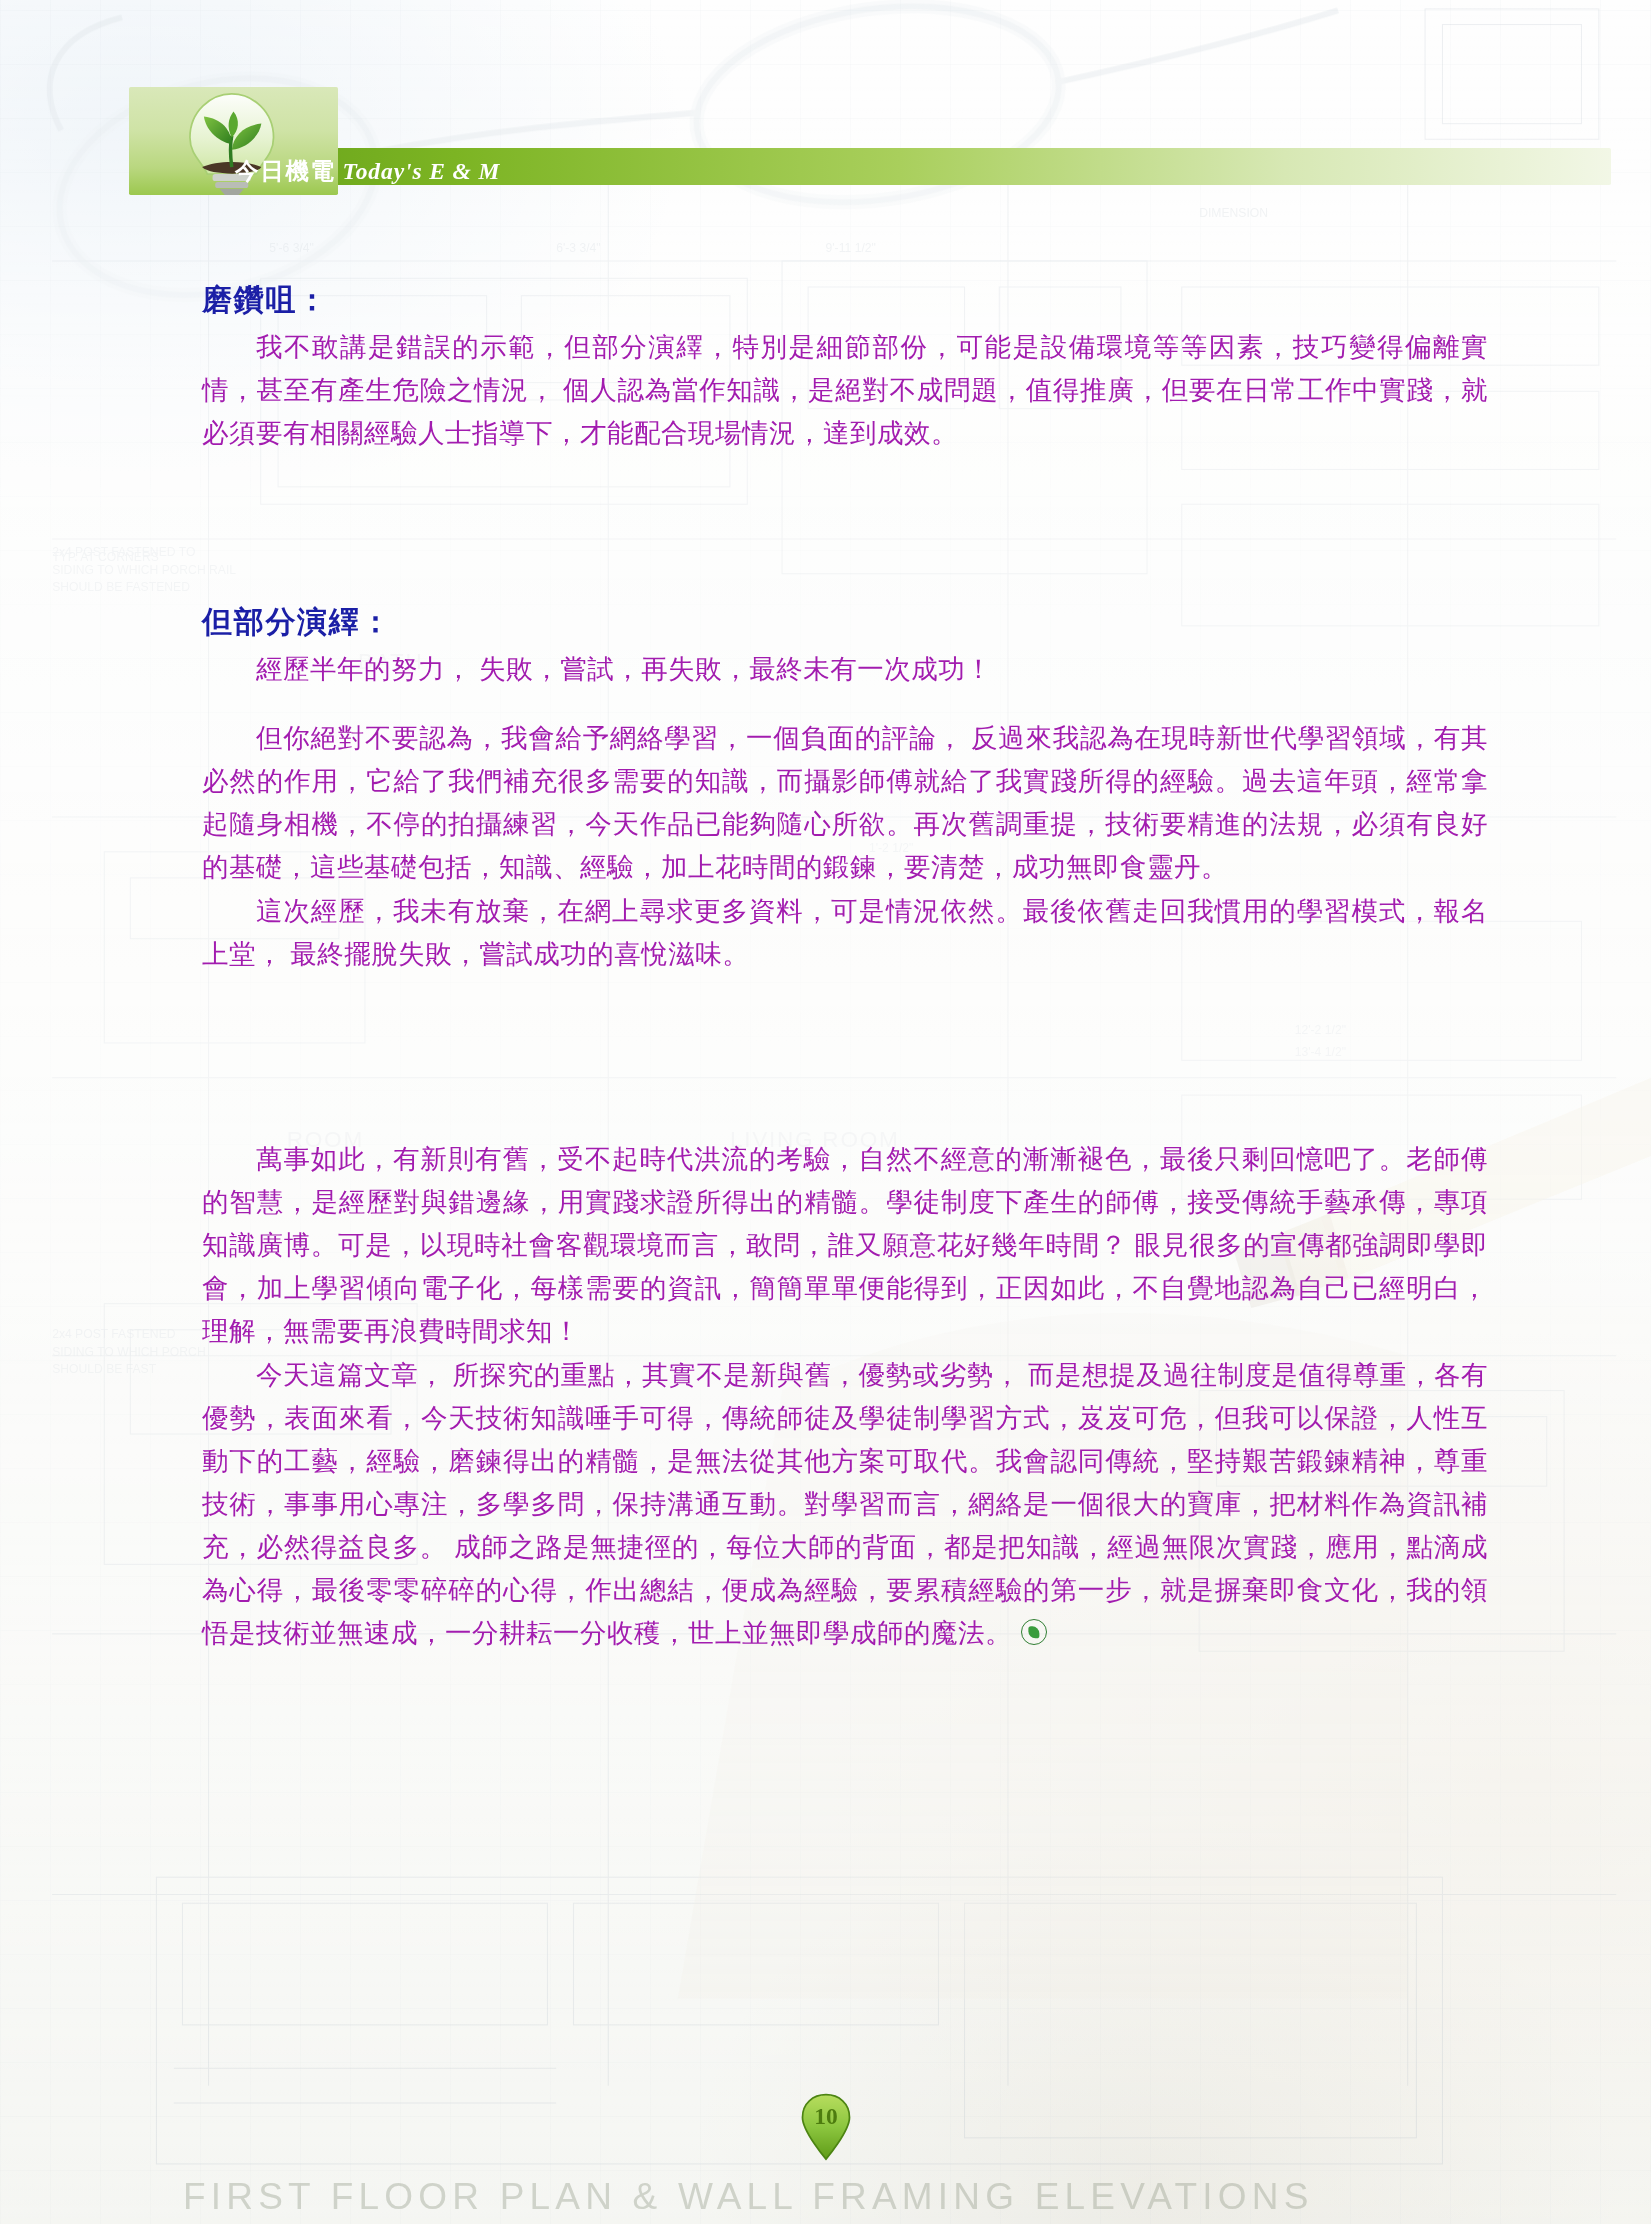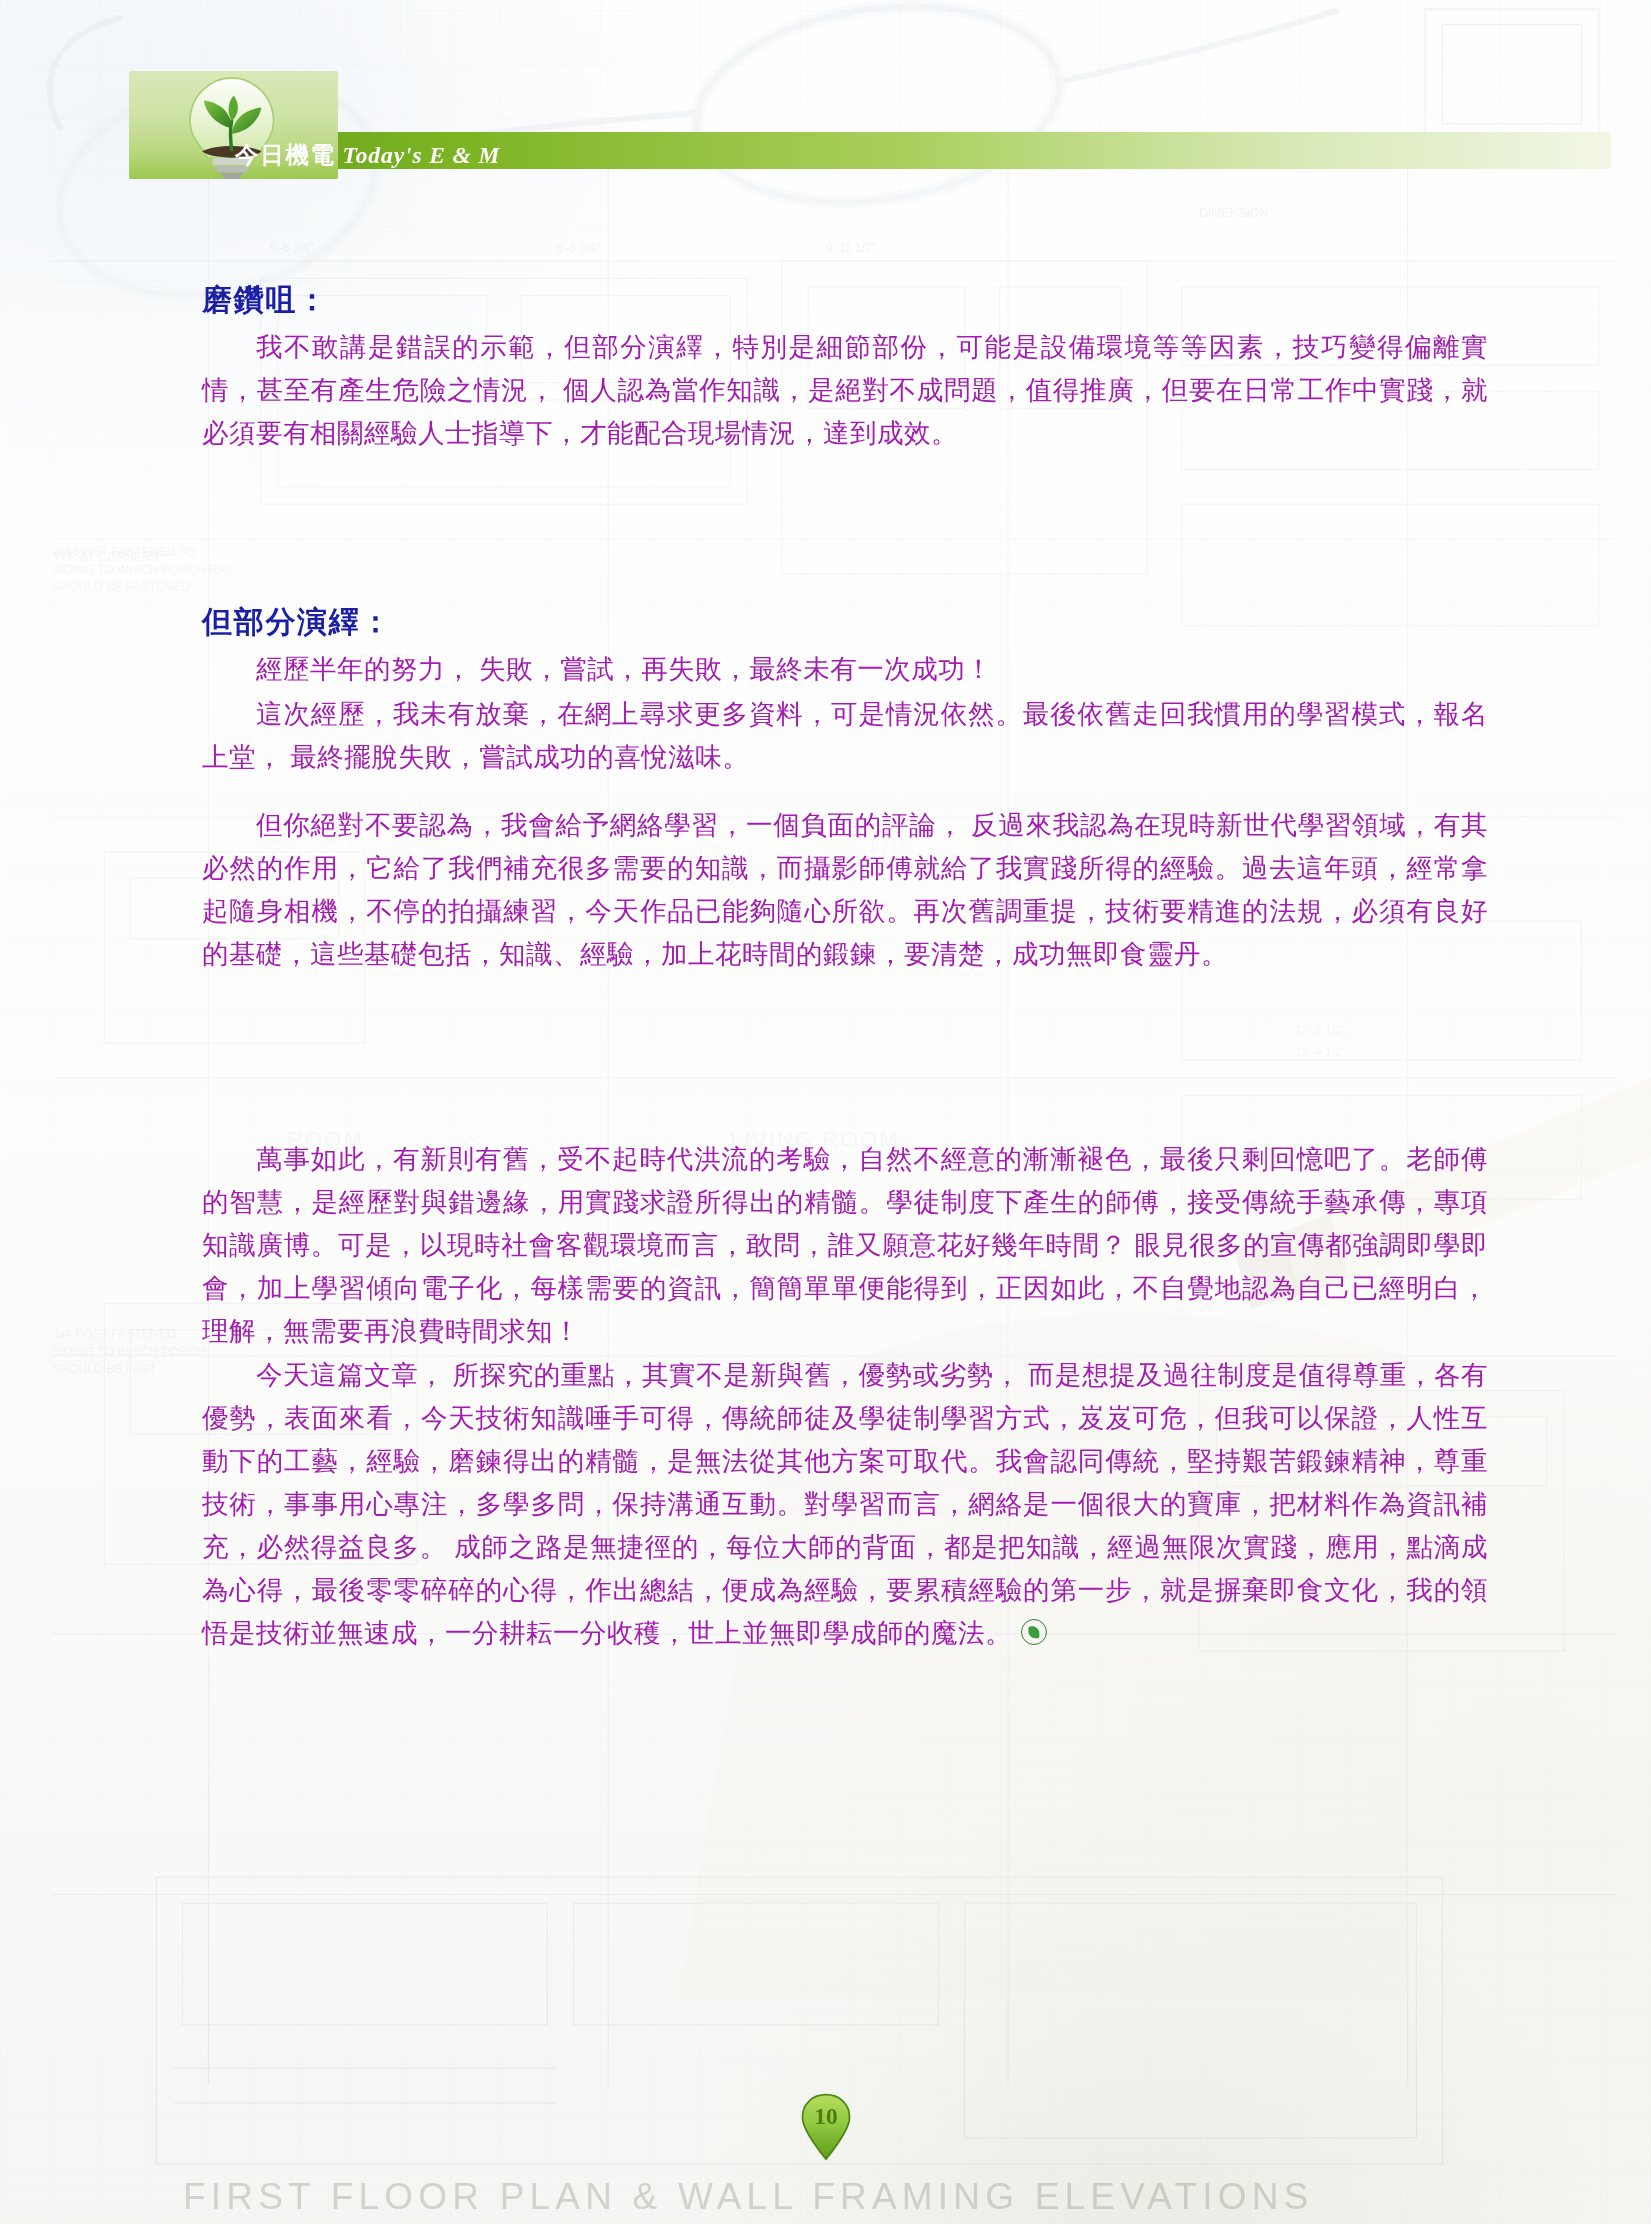--- a/index.html
+++ b/index.html
@@ -85,21 +85,21 @@
     top: 0;
     left: 0;
     width: 1651px;
     height: 608px;
     opacity: 0.55;
   }
 
   
   .header {
     position: absolute;
-    top: 71px;
+    top: 87px;
     left: 0;
     width: 1475px;
     height: 109px;
   }
   .header-bar {
     position: absolute;
     left: 129px;
     top: 61px;
     width: 1482px;
     height: 37px;
@@ -369,22 +369,22 @@
   <div class="content">
 
     <div class="section" style="top:280px;">
       <h2 class="heading">磨鑽咀：</h2>
       <p class="para indent">我不敢講是錯誤的示範，但部分演繹，特別是細節部份，可能是設備環境等等因素，技巧變得偏離實情，甚至有產生危險之情況， 個人認為當作知識，是絕對不成問題，值得推廣，但要在日常工作中實踐，就必須要有相關經驗人士指導下，才能配合現場情況，達到成效。</p>
     </div>
 
     <div class="section" style="top:602px;">
       <h2 class="heading">但部分演繹：</h2>
       <p class="para indent">經歷半年的努力， 失敗，嘗試，再失敗，最終未有一次成功！</p>
+      <p class="para indent gap">但你絕對不要認為，我會給予網絡學習，一個負面的評論， 反過來我認為在現時新世代學習領域，有其必然的作用，它給了我們補充很多需要的知識，而攝影師傅就給了我實踐所得的經驗。過去這年頭，經常拿起隨身相機，不停的拍攝練習，今天作品已能夠隨心所欲。再次舊調重提，技術要精進的法規，必須有良好的基礎，這些基礎包括，知識、經驗，加上花時間的鍛鍊，要清楚，成功無即食靈丹。</p>
       <p class="para indent">這次經歷，我未有放棄，在網上尋求更多資料，可是情況依然。最後依舊走回我慣用的學習模式，報名上堂， 最終擺脫失敗，嘗試成功的喜悅滋味。</p>
-      <p class="para indent gap">但你絕對不要認為，我會給予網絡學習，一個負面的評論， 反過來我認為在現時新世代學習領域，有其必然的作用，它給了我們補充很多需要的知識，而攝影師傅就給了我實踐所得的經驗。過去這年頭，經常拿起隨身相機，不停的拍攝練習，今天作品已能夠隨心所欲。再次舊調重提，技術要精進的法規，必須有良好的基礎，這些基礎包括，知識、經驗，加上花時間的鍛鍊，要清楚，成功無即食靈丹。</p>
     </div>
 
     <div class="section" style="top:1138px;">
       <p class="para indent">萬事如此，有新則有舊，受不起時代洪流的考驗，自然不經意的漸漸褪色，最後只剩回憶吧了。老師傅的智慧，是經歷對與錯邊緣，用實踐求證所得出的精髓。學徒制度下產生的師傅，接受傳統手藝承傳，專項知識廣博。可是，以現時社會客觀環境而言，敢問，誰又願意花好幾年時間？ 眼見很多的宣傳都強調即學即會，加上學習傾向電子化，每樣需要的資訊，簡簡單單便能得到，正因如此，不自覺地認為自己已經明白，理解，無需要再浪費時間求知！</p>
       <p class="para indent">
         <span>今天這篇文章， 所探究的重點，其實不是新與舊，優勢或劣勢， 而是想提及過往制度是值得尊重，各有優勢，表面來看，今天技術知識唾手可得，傳統師徒及學徒制學習方式，岌岌可危，但我可以保證，人性互動下的工藝，經驗，磨鍊得出的精髓，是無法從其他方案可取代。我會認同傳統，堅持艱苦鍛鍊精神，尊重技術，事事用心專注，多學多問，保持溝通互動。對學習而言，網絡是一個很大的寶庫，把材料作為資訊補充，必然得益良多。 成師之路是無捷徑的，每位大師的背面，都是把知識，經過無限次實踐，應用，點滴成為心得，最後零零碎碎的心得，作出總結，便成為經驗，要累積經驗的第一步，就是摒棄即食文化，我的領悟是技術並無速成，一分耕耘一分收穫，世上並無即學成師的魔法。</span><span class="end-mark"></span>
       </p>
     </div>
 
   </div>

